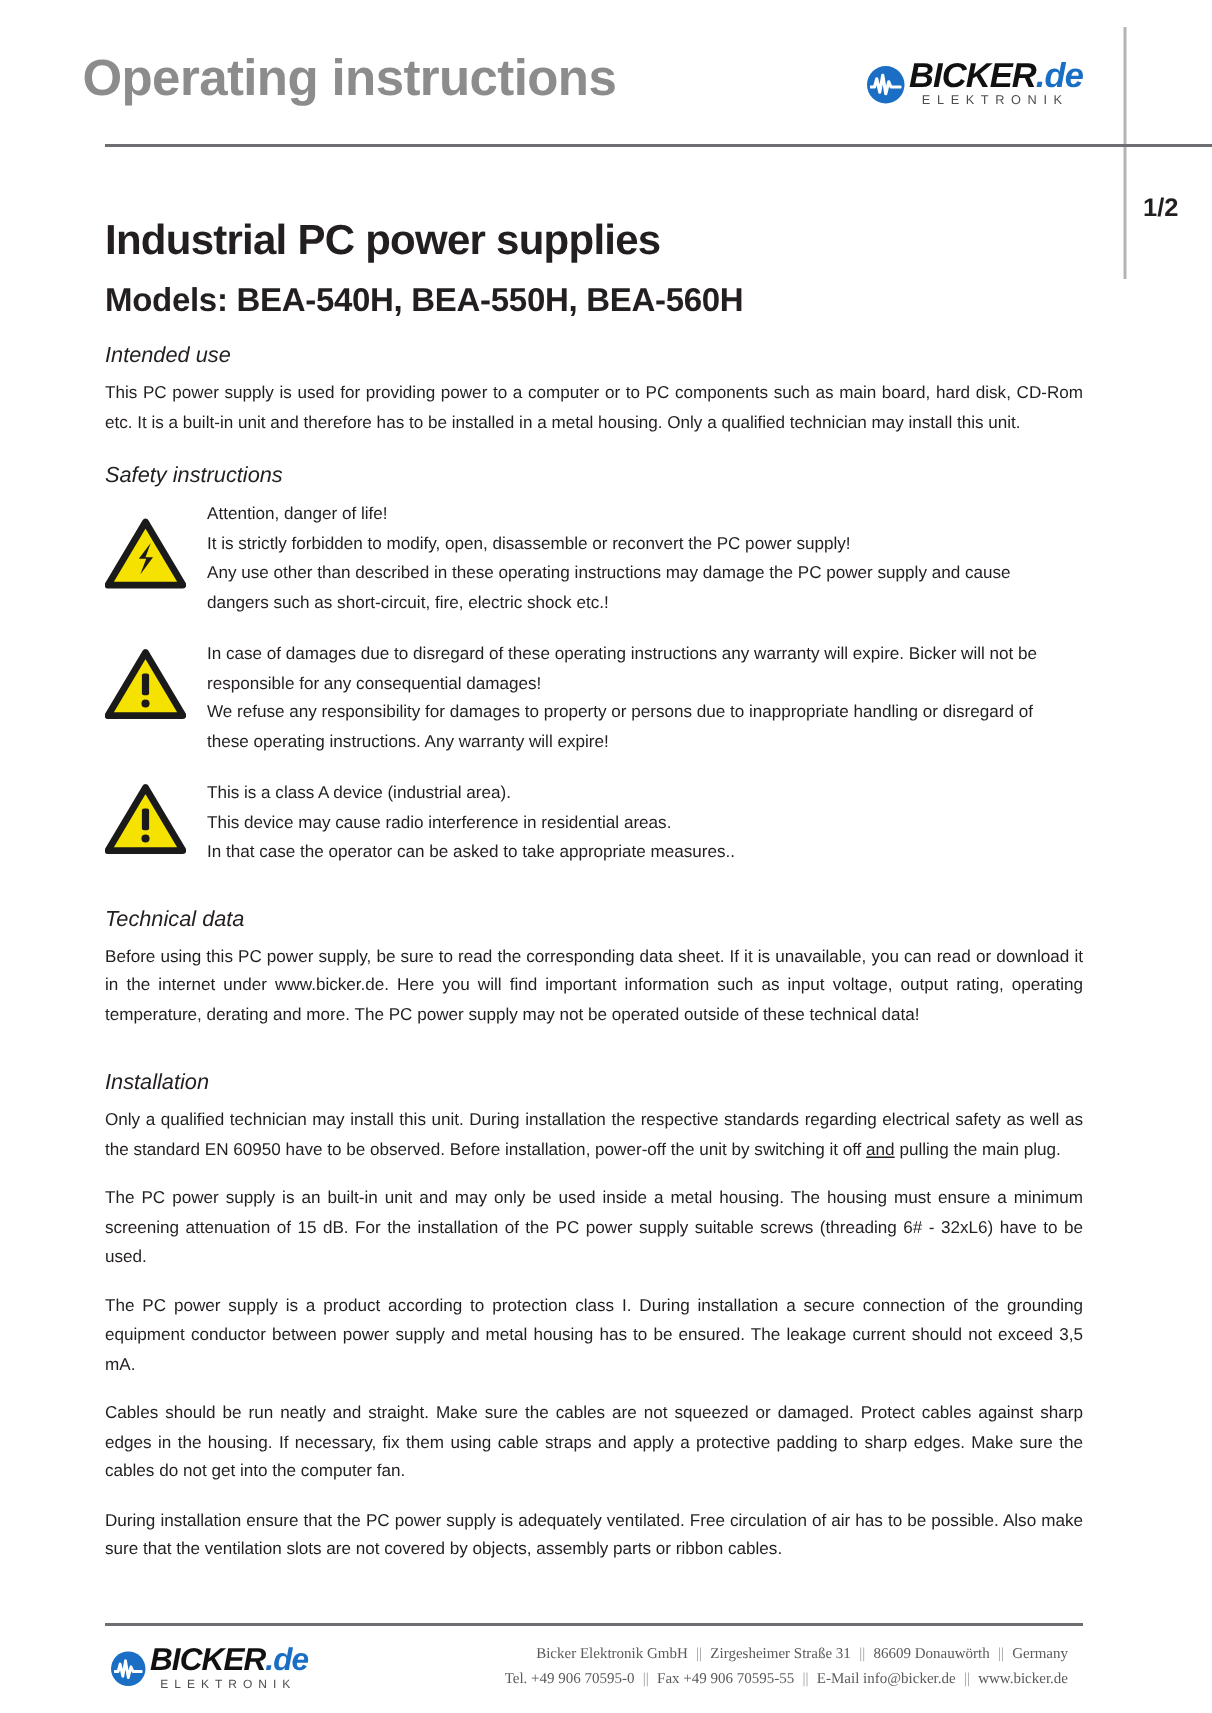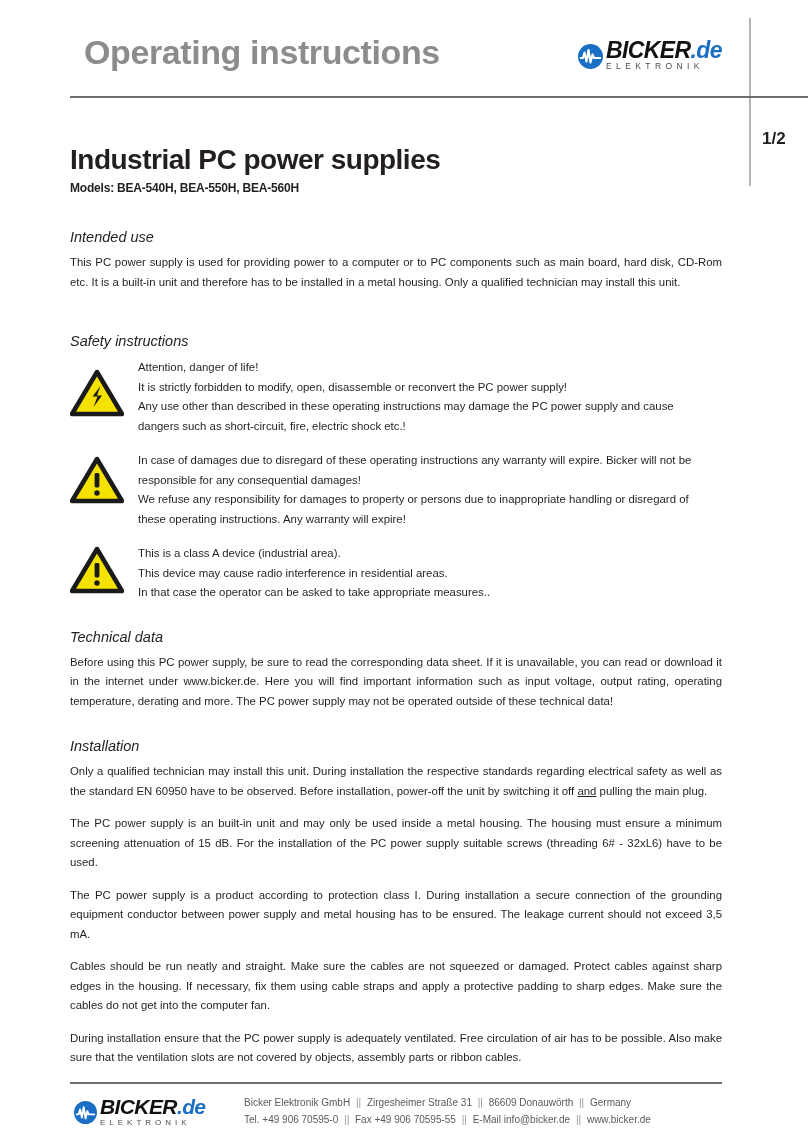--- a/index.html
+++ b/index.html
@@ -26,21 +26,21 @@
   .vrule {
     position: absolute;
     left: 749px;
     top: 18px;
     width: 2px;
     height: 168px;
     background: #b4b4b4;
   }
   .header {
     position: absolute;
-    left: 84px;
+    left: 55px;
     top: 32px;
     width: 668px;
     height: 62px;
     text-align: center;
   }
   .doc-kicker {
     position: absolute;
     left: 0;
     top: 0;
     font-size: 34px;
@@ -85,21 +85,21 @@
     white-space: nowrap;
     font-style: italic;
   }
   .logo-word .de { color: #1a6fc4; }
   .logo-sub {
     font-size: 8.5px;
     letter-spacing: 4.4px;
     color: #4d4d4d;
     line-height: 11px;
     margin-top: 1px;
-    text-align: left;
+    text-align: center;
     padding-right: 1px;
   }
   
   .logo-foot { left: 74px; top: 1097px; }
   .logo-foot .logo-mark { width: 23px; height: 23px; }
   .logo-foot .logo-word { font-size: 21px; line-height: 19px; }
   .logo-foot .logo-sub { font-size: 8px; letter-spacing: 4px; }
 
   
   .page-num {
@@ -119,25 +119,25 @@
     width: 660px;
   }
   .doc-title {
     font-size: 28px;
     font-weight: bold;
     letter-spacing: -0.5px;
     line-height: 32px;
     color: #231f20;
   }
   .doc-subtitle {
-    font-size: 12px;
+    font-size: 22px;
     font-weight: bold;
     letter-spacing: -0.2px;
     line-height: 20px;
-    margin-top: 2px;
+    margin-top: 14px;
     color: #231f20;
   }
 
   
   .content {
     position: absolute;
     left: 70px;
     top: 228px;
     width: 652px;
   }
@@ -154,21 +154,21 @@
     line-height: 19.5px;
     margin: 0 0 13px 0;
     color: #231f20;
     text-align: justify;
     hyphens: none;
   }
   p.para.last { margin-bottom: 0; }
   .u { text-decoration: underline; }
 
   .sec { margin-bottom: 22px; }
-  .sec-intended { margin-bottom: 40px; }
+  .sec-intended { margin-bottom: 16px; }
   .sec-safety { margin-bottom: 25px; }
   .sec-technical { margin-bottom: 26px; }
 
   
   .warn-row {
     display: flex;
     align-items: flex-start;
     margin-bottom: 14px;
   }
   .warn-row:last-child { margin-bottom: 0; }
@@ -197,27 +197,28 @@
   .hrule-foot {
     position: absolute;
     left: 70px;
     top: 1082px;
     width: 652px;
     height: 2px;
     background: #6d6e71;
   }
   .footer-info {
     position: absolute;
-    left: 244px;
+    left: 220px;
     top: 1094px;
     width: 492px;
     font-size: 10px;
     line-height: 17px;
     color: #5a5a5a;
-    text-align: left;
+    text-align: right;
+    font-family: Liberation Serif, serif;
   }
   .footer-line { white-space: nowrap; }
   .sep { color: #9a9a9a; padding: 0 3px; }
 </style>
 </head>
 <body>
 
 <div class="page">
 
   <div class="vrule"></div>

